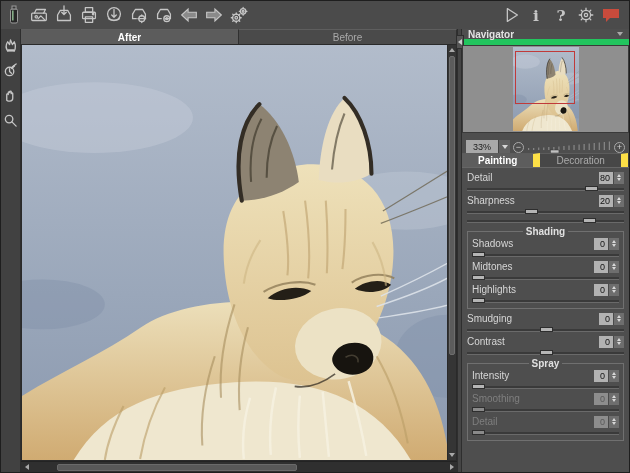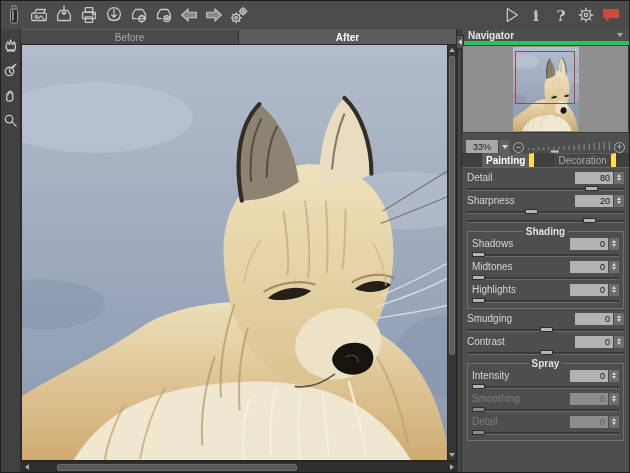--- a/index.html
+++ b/index.html
@@ -55,44 +55,44 @@
   .tri-dn { border-left:3px solid transparent; border-right:3px solid transparent; border-top:4px solid #a9a9a9; }
   .tri-lf { border-top:3px solid transparent; border-bottom:3px solid transparent; border-right:4px solid #a9a9a9; }
   .tri-rt { border-top:3px solid transparent; border-bottom:3px solid transparent; border-left:4px solid #a9a9a9; }
 
   
   .splitter { width:5px; background:#454545; border-left:1px solid #2e2e2e; border-right:1px solid #2e2e2e; position:relative; flex:0 0 auto; }
   .collapse-tab { position:absolute; top:6px; left:-2px; width:8px; height:14px; background:#555; border:1px solid #2e2e2e; display:flex; align-items:center; justify-content:center; }
 
   
   .rpanel { width:167px; background:#4e4e4e; display:flex; flex-direction:column; flex:0 0 auto; overflow:hidden; font-size:10px; color:#d2d2d2; }
-  .nav-header { height:16px; display:flex; align-items:center; padding:0 6px; background:#4e4e4e; border-bottom:4px solid #22c55e; flex:0 0 auto; }
+  .nav-header { height:16px; display:flex; align-items:center; padding:0 6px; background:#4e4e4e; border-bottom:6px solid #22c55e; flex:0 0 auto; }
   .nav-header .nav-title { font-weight:bold; color:#e3e3e3; }
   .nav-header .tri-dn { margin-left:auto; }
   .nav-thumb-area { height:88px; background:#8f8f8f; border:1px solid #3a3a3a; display:flex; align-items:center; justify-content:center; flex:0 0 auto; position:relative; }
   .thumbbox { width:66px; height:84px; position:relative; background:#aab4c4; }
   .thumbbox svg { position:absolute; inset:0; width:100%; height:100%; }
   .viewframe { position:absolute; left:4%; top:5%; width:91%; height:63%; border:1px solid #c03a3a; }
 
   .zoom-row { height:20px; display:flex; align-items:flex-end; padding:0 4px; gap:3px; flex:0 0 auto; }
   .zoom-select { display:flex; height:13px; }
   .zoom-val { width:32px; background:#a8a8a8; color:#1c1c1c; font-size:9px; display:flex; align-items:center; justify-content:center; }
   .zoom-dd { width:12px; background:#616161; display:flex; align-items:center; justify-content:center; border-left:1px solid #444; }
   .roundbtn { width:11px; height:11px; border:1px solid #aaa; border-radius:50%; color:#cfcfcf; font-size:9px; line-height:9px; display:flex; align-items:center; justify-content:center; flex:0 0 auto; }
   .zoomticks { flex:1 1 auto; height:14px; }
 
   .ptabs { height:15px; display:flex; border-bottom:1px solid #666; background:#3f3f3f; flex:0 0 auto; }
-  .ptab { padding:0 4px; display:flex; align-items:center; font-size:10px; background:#474747; color:#ababab; border-right:5px solid #fde047; border-top:1px solid #5c5c5c; cursor:default;margin-left:20px; }
+  .ptab { padding:0 16px; display:flex; align-items:center; font-size:10px; background:#474747; color:#ababab; border-right:7px solid #fde047; border-top:1px solid #5c5c5c; cursor:default; }
   .ptab.active { background:#5d5d5d; color:#fff; font-weight:bold; }
 
   .controls { flex:1 1 auto; padding:3px 5px 0 5px; overflow:hidden; }
   .prow { display:flex; align-items:center; height:13px; }
   .plabel { flex:1 1 auto; color:#d6d6d6; }
   .spin { display:flex; height:12px; }
-  .spinval { width:38px; background:#b2b2b2; color:#141414; font-size:9px; display:flex; align-items:center; justify-content:flex-end; padding-right:3px; }
+  .spinval { width:14px; background:#b2b2b2; color:#141414; font-size:9px; display:flex; align-items:center; justify-content:flex-end; padding-right:3px; }
   .spinbtn { width:11px; background:#6e6e6e; display:flex; flex-direction:column; align-items:center; justify-content:center; gap:1px; border-left:1px solid #4a4a4a; }
   .spinbtn i { display:block; width:0; height:0; border-left:2.5px solid transparent; border-right:2.5px solid transparent; }
   .spinbtn .up { border-bottom:3px solid #d8d8d8; }
   .spinbtn .dn { border-top:3px solid #d8d8d8; }
   .slider { position:relative; height:7px; margin:1px 0 2px 0; }
   .slider::before { content:""; position:absolute; left:0; right:0; top:3px; height:2px; background:#3a3a3a; border-bottom:1px solid #6a6a6a; }
   .handle { position:absolute; top:1px; width:13px; height:5px; background:#b5b5b5; border:1px solid #2e2e2e; margin-left:-6px; }
   .dis .plabel { color:#7f7f7f; }
   .dis .spinval { background:#8d8d8d; color:#5a5a5a; }
   .dis .handle { background:#8a8a8a; }
@@ -284,22 +284,22 @@
       <div class="tool">
         <svg width="15" height="15" viewBox="0 0 16 16" class="ico" stroke-width="1.4">
             <circle cx="6.5" cy="6.5" r="4"></circle>
             <path d="M9.5,9.5 L14,14"></path>
           </svg>
       </div>
     </div>
 
     <div class="canvas-col">
       <div class="tabbar">
+        <div class="vtab active">After</div>
         <div class="vtab">Before</div>
-        <div class="vtab active">After</div>
       </div>
       <div class="canvas-wrap">
         <div class="canvas">
           <svg viewBox="0 0 430 400" preserveAspectRatio="xMidYMid slice">
               <use href="#foxart"></use>
             </svg>
         </div>
         <div class="vscroll">
           <div class="sbtn">
               <i class="tri tri-up"></i>

